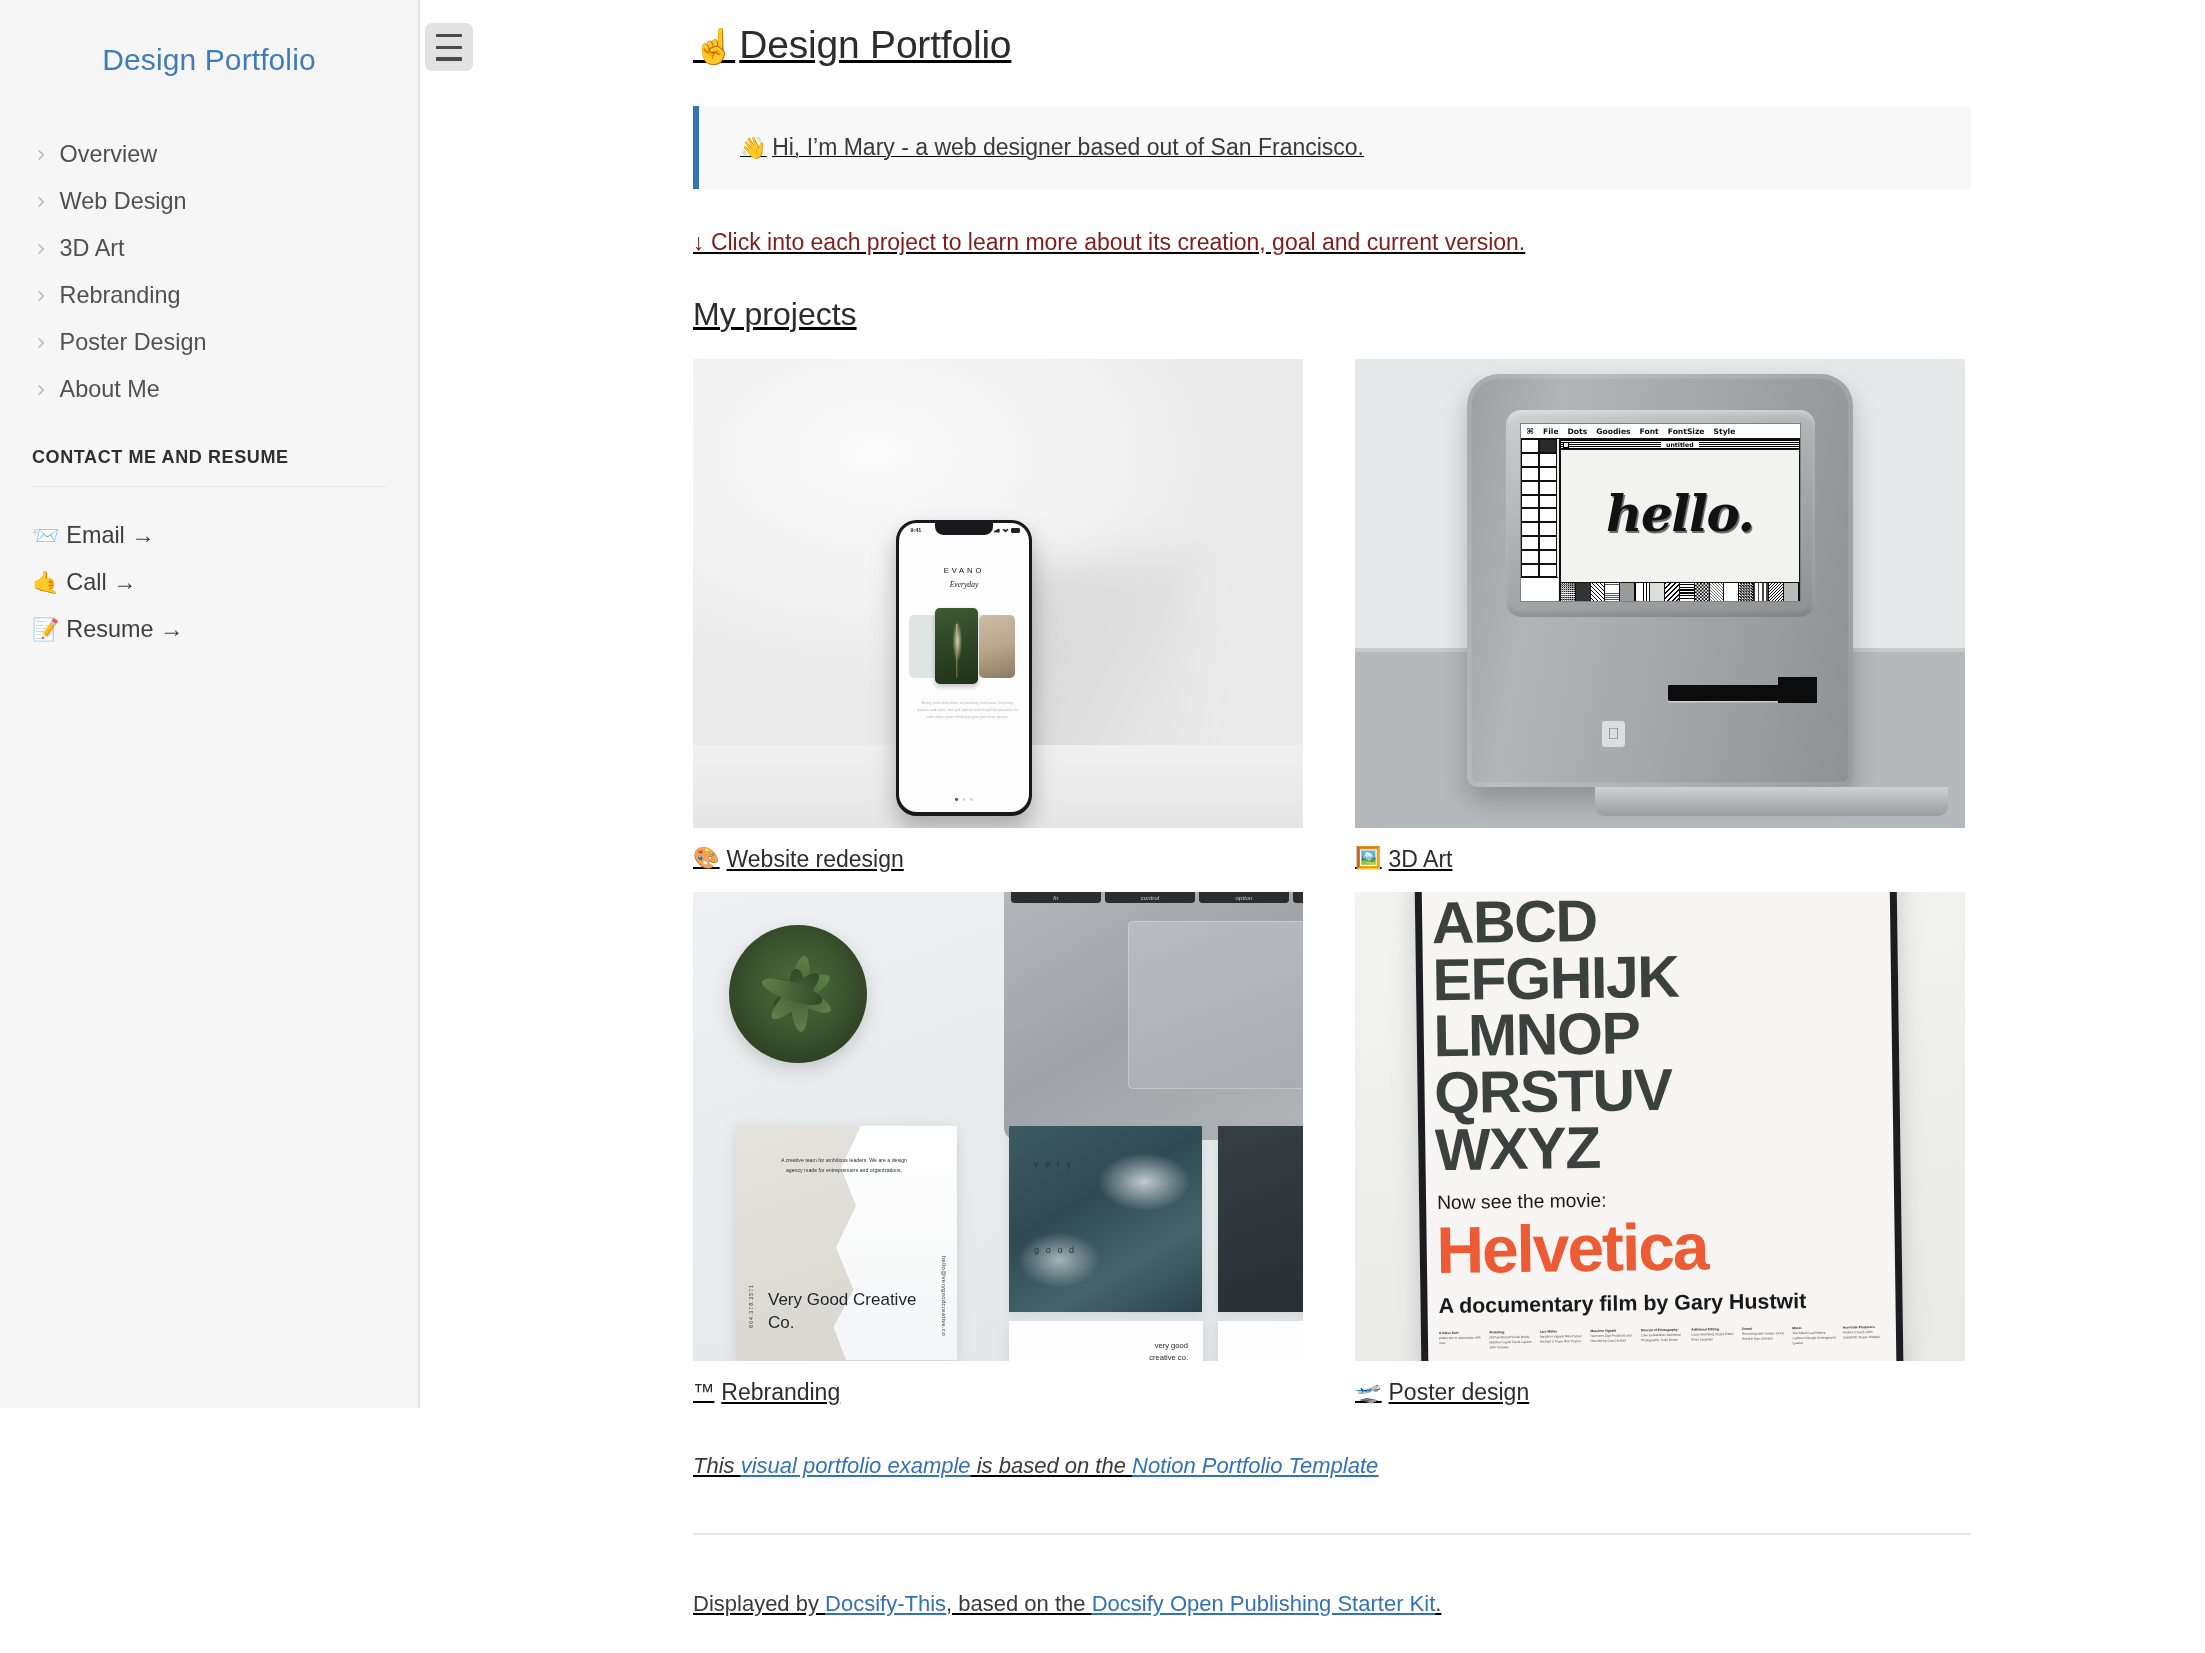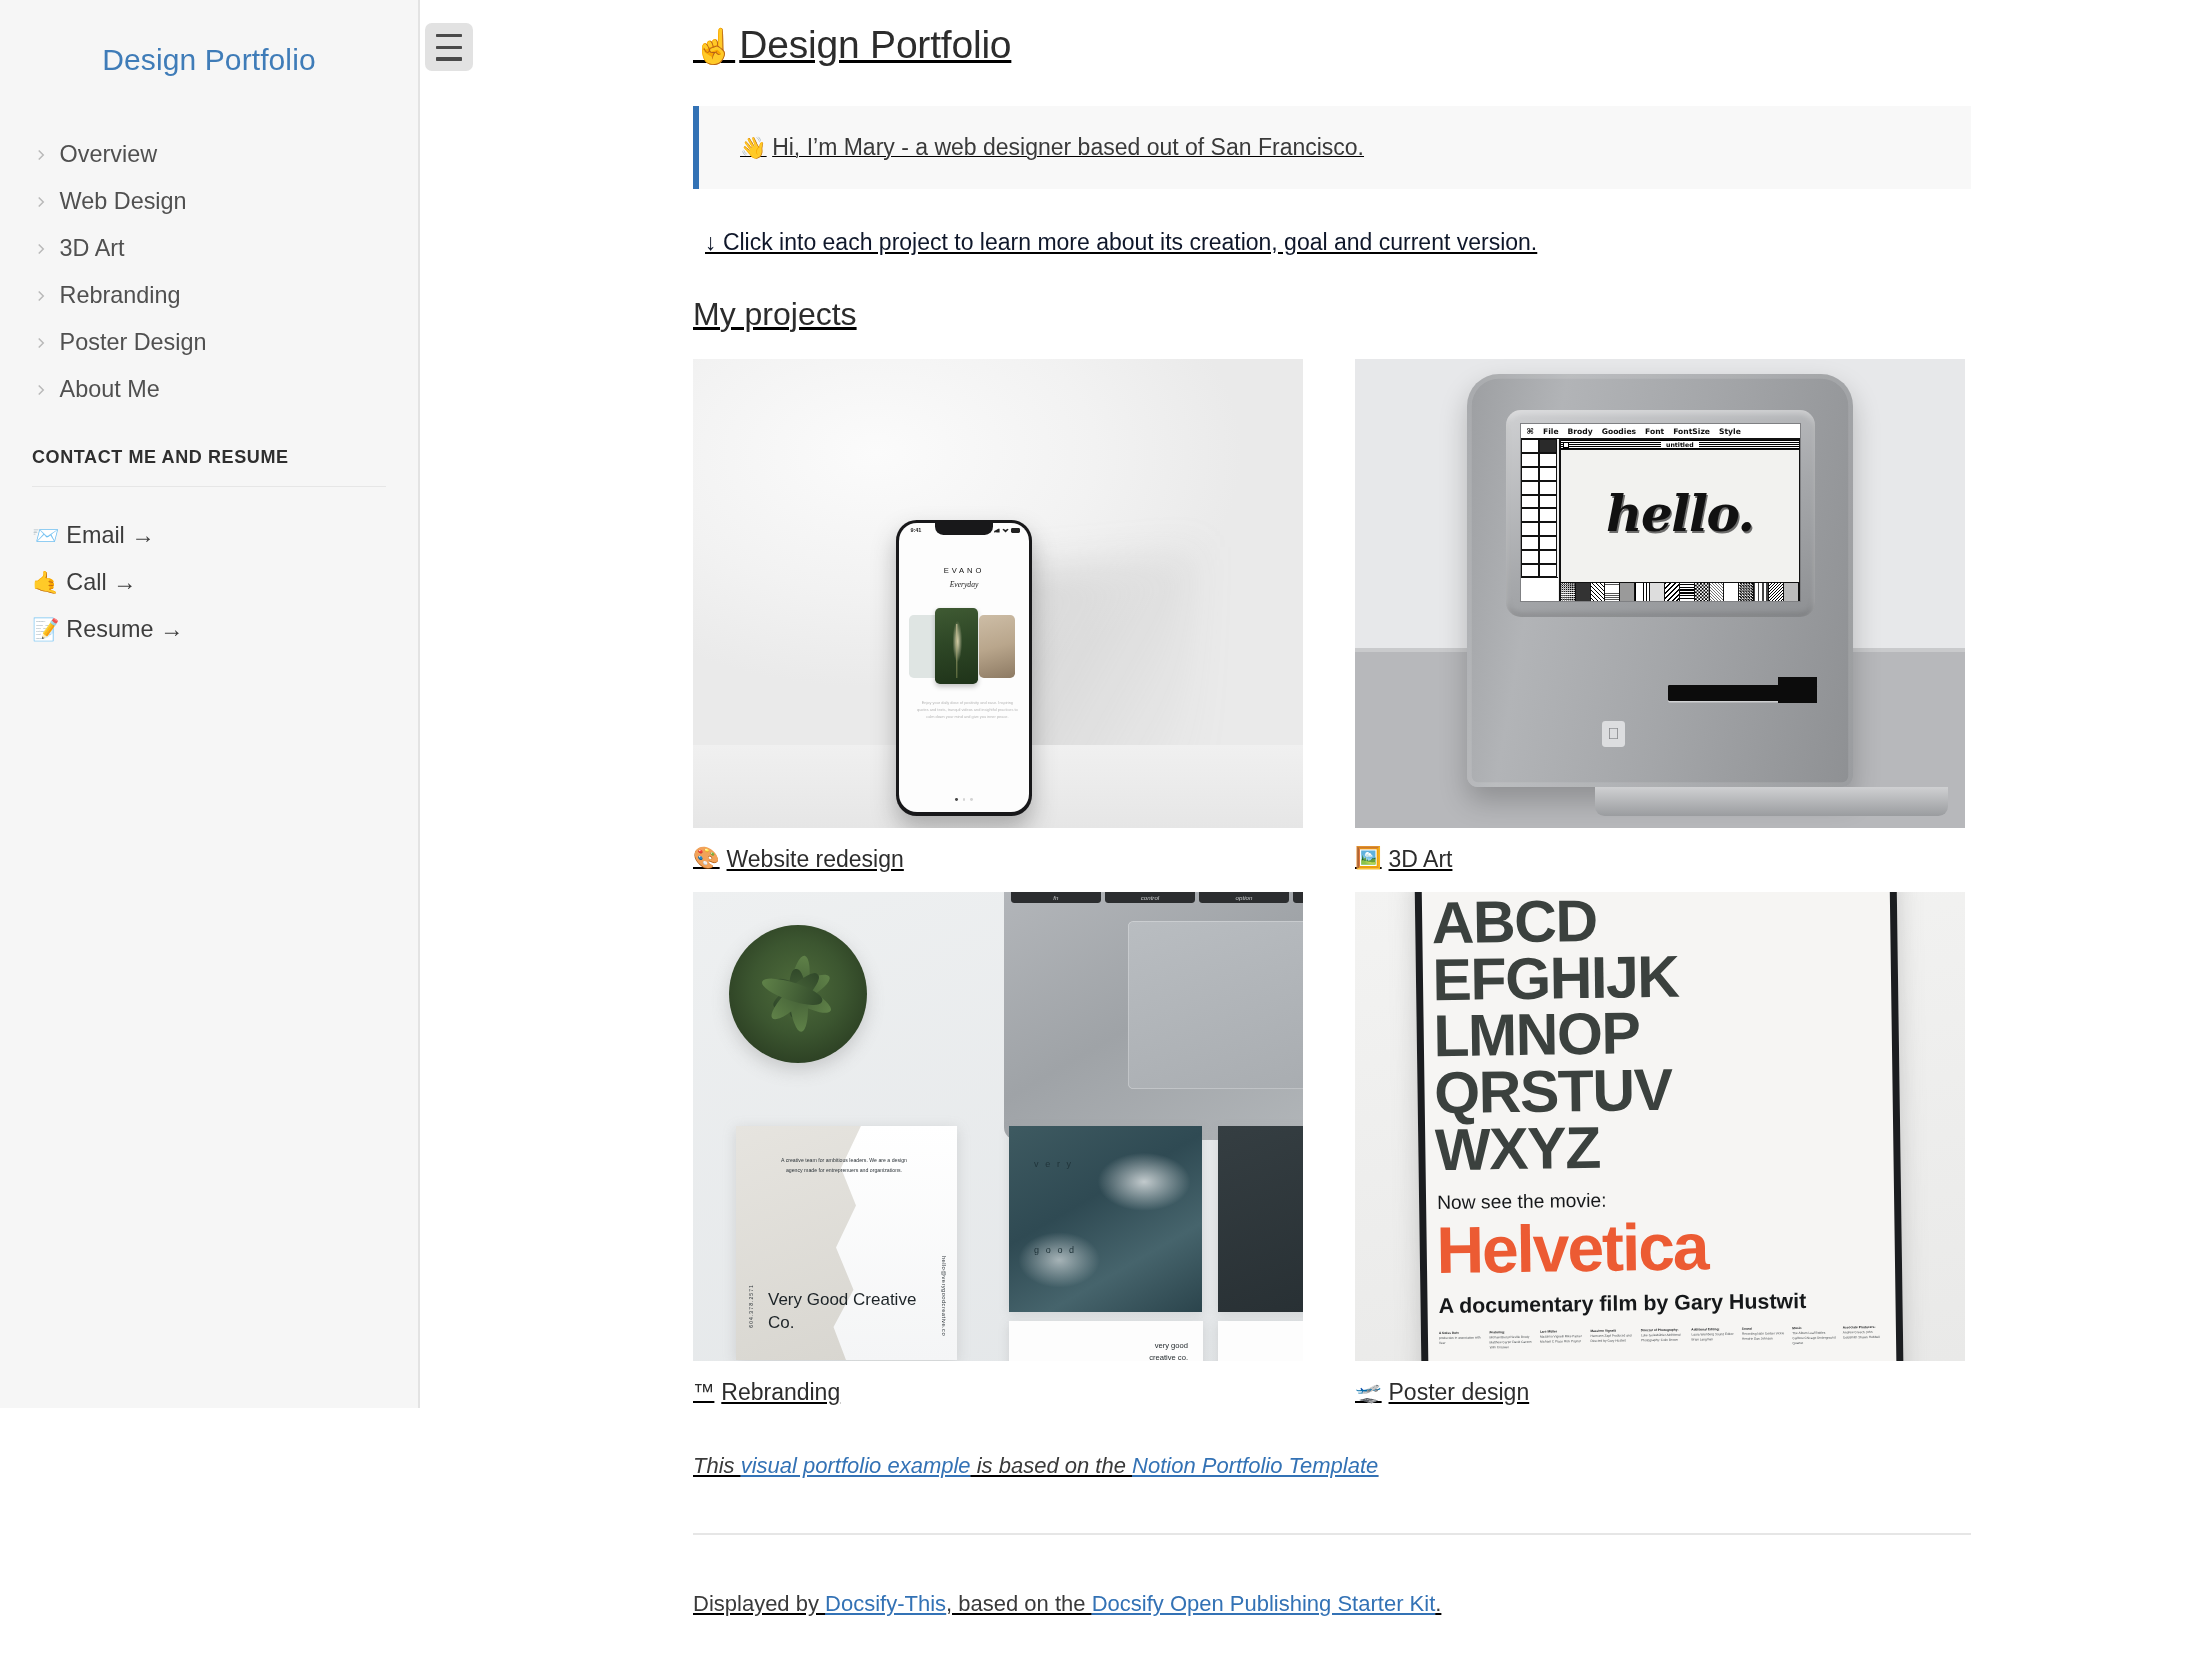--- a/index.html
+++ b/index.html
@@ -92,22 +92,22 @@
     margin:39px 0 0 0;
     background:#f8f8f8;
     border-left:6.2px solid #3372b5;
     padding:27.6px 0 27.6px 41px;
     width:1278px;
   }
   #intro-quote .q-text { font-size:23px; color:#3a3a3a; }
   .q-emoji { font-size:21.4px; margin-right:5.5px; }
 
   #click-hint {
-    margin:40px 0 0 12px;
-    font-size:23px; color:#0f172a;
+    margin:40px 0 0 0;
+    font-size:23px; color:#7f1d1d;
   }
   #projects-heading {
     margin:40px 0 0 0;
     font-size:32px; font-weight:400; color:#2c2c2c;
   }
 
   #project-grid {
     margin-top:26px;
     display:grid;
     grid-template-columns:610px 610px;
@@ -562,21 +562,21 @@
       <div class="thumb">
         <div class="mac-bg"></div>
         <div class="mac-floor"></div>
         <div class="mac-floor2"></div>
         <div class="mac-body">
           <div class="mac-bezel">
             <div class="mac-screen">
               <div class="mp-menu">
                 <span class="apple">⌘</span>
                 <span>File</span>
-                <span>Brody</span>
+                <span>Dots</span>
                 <span>Goodies</span>
                 <span>Font</span>
                 <span>FontSize</span>
                 <span>Style</span>
               </div>
               <div class="mp-body">
                 <div class="mp-tools">
                   <i></i>
                     <i class="sel"></i>
                   <i></i>

